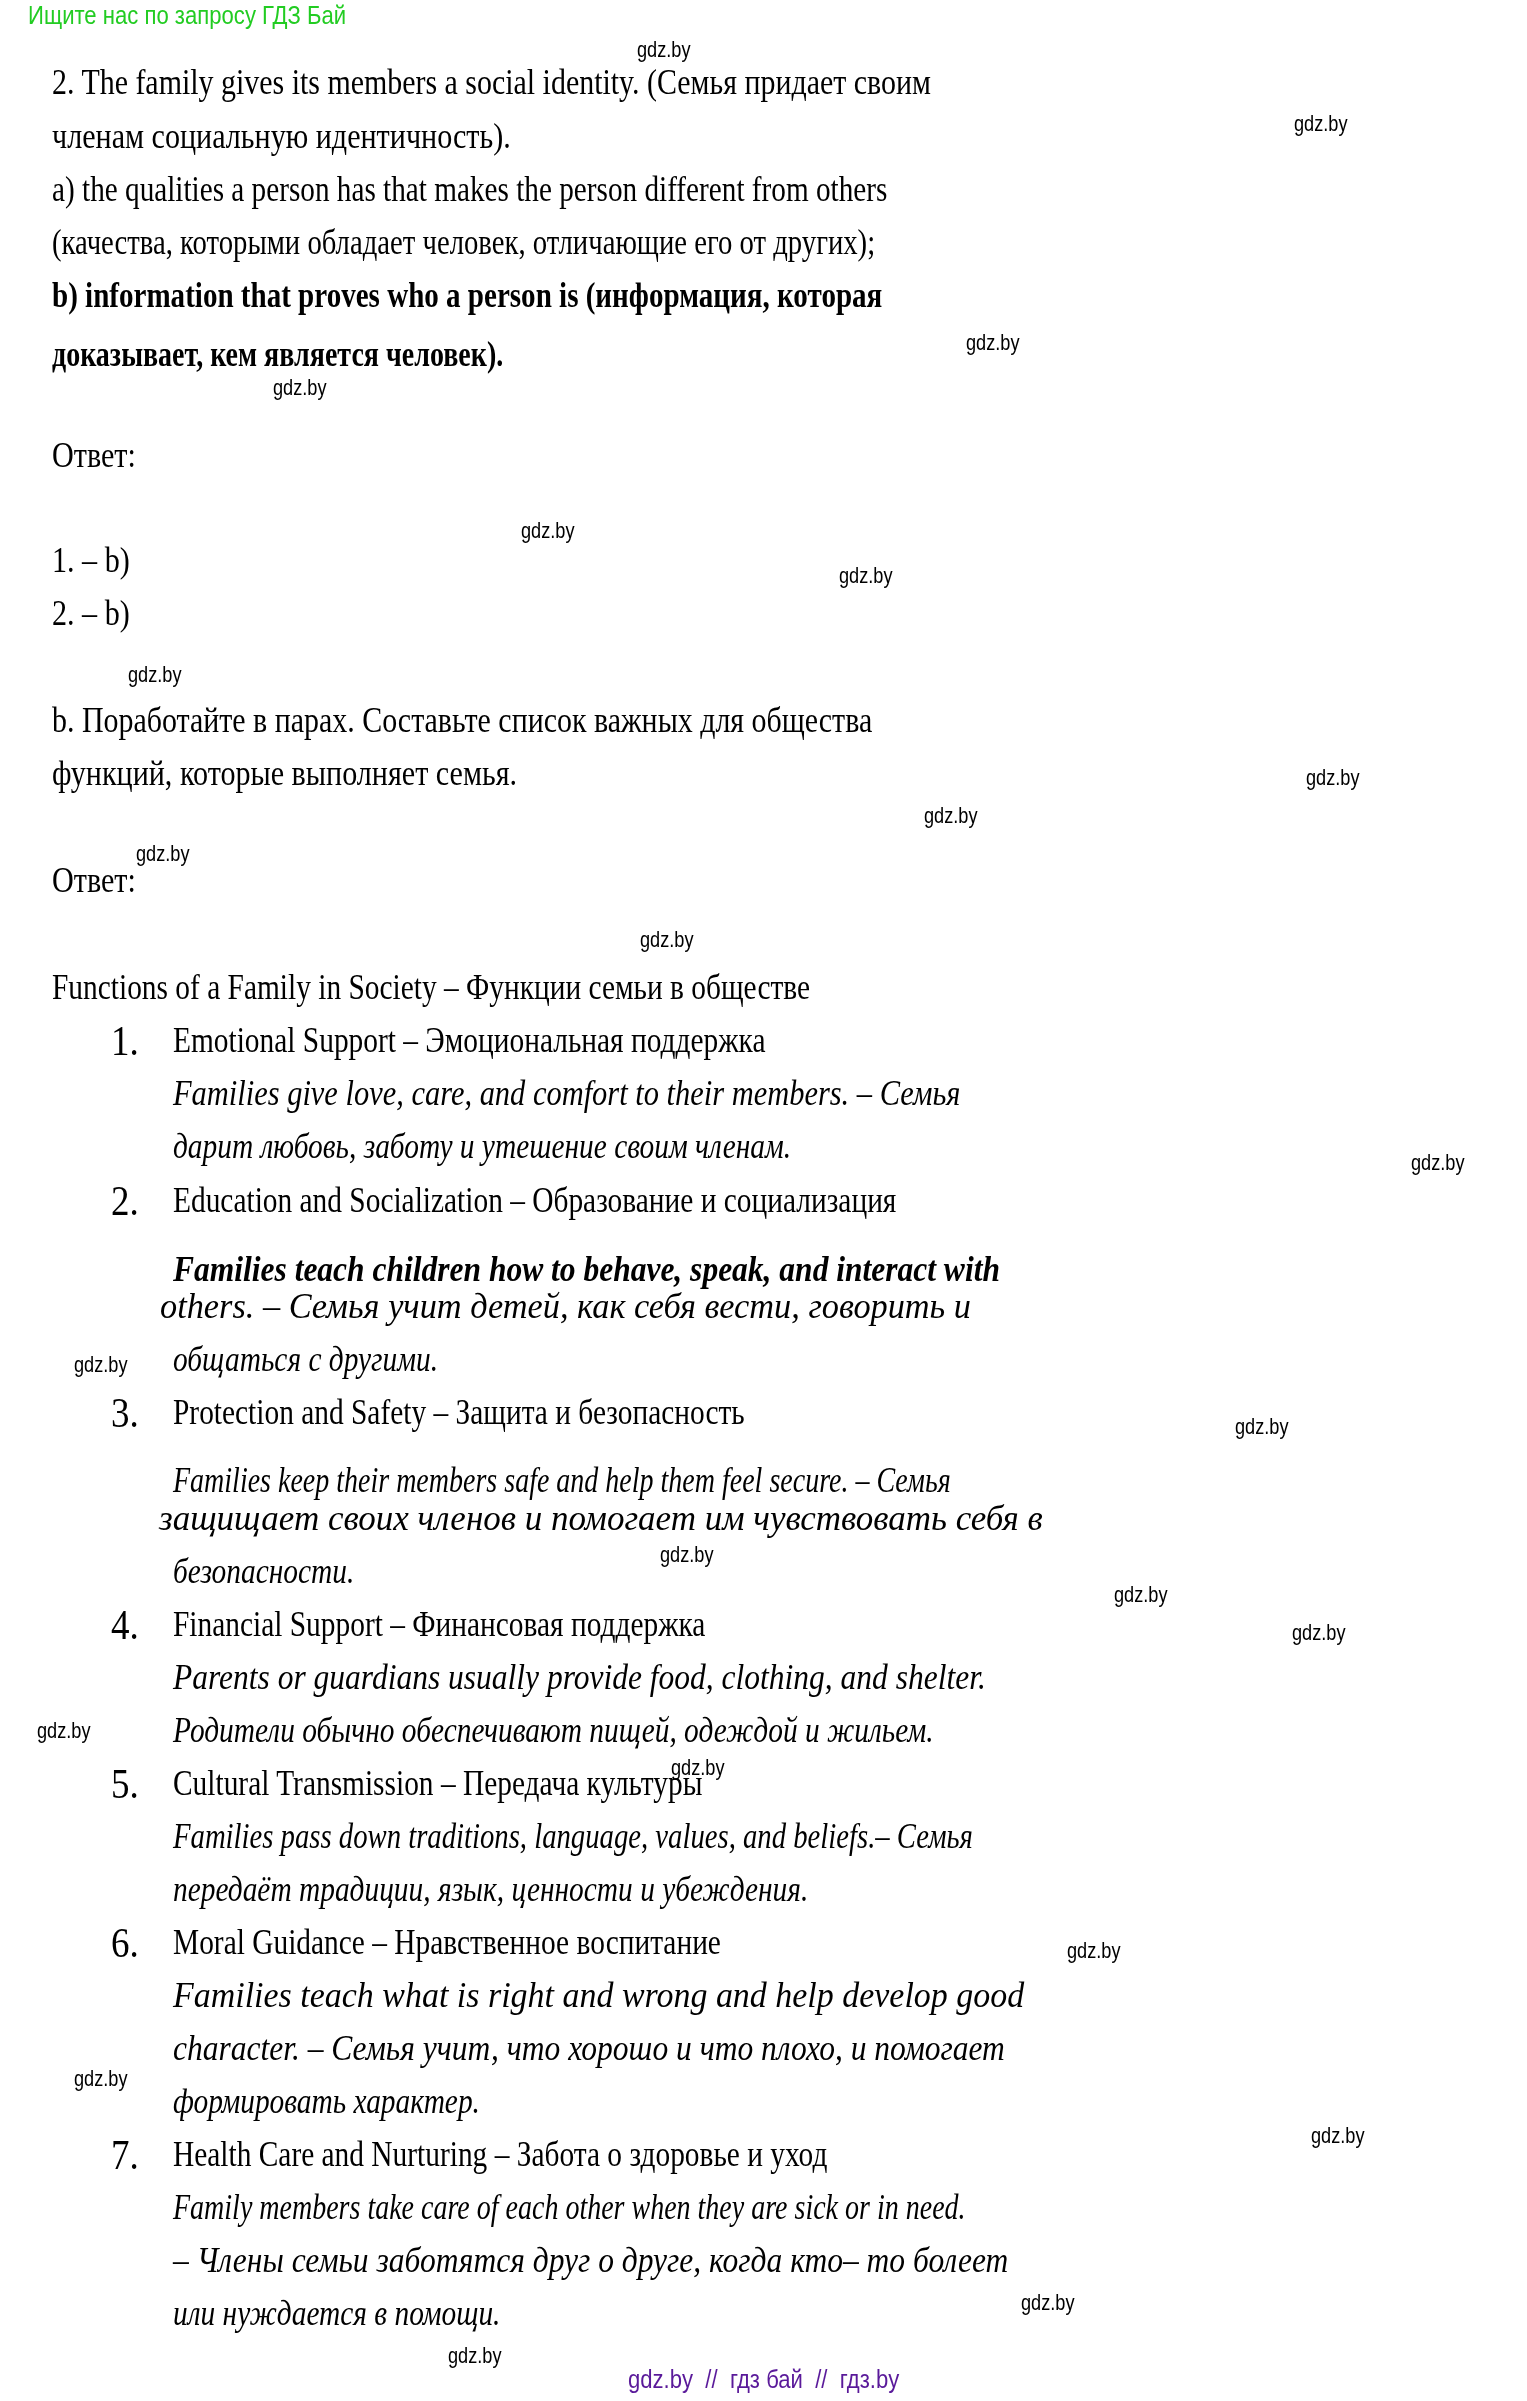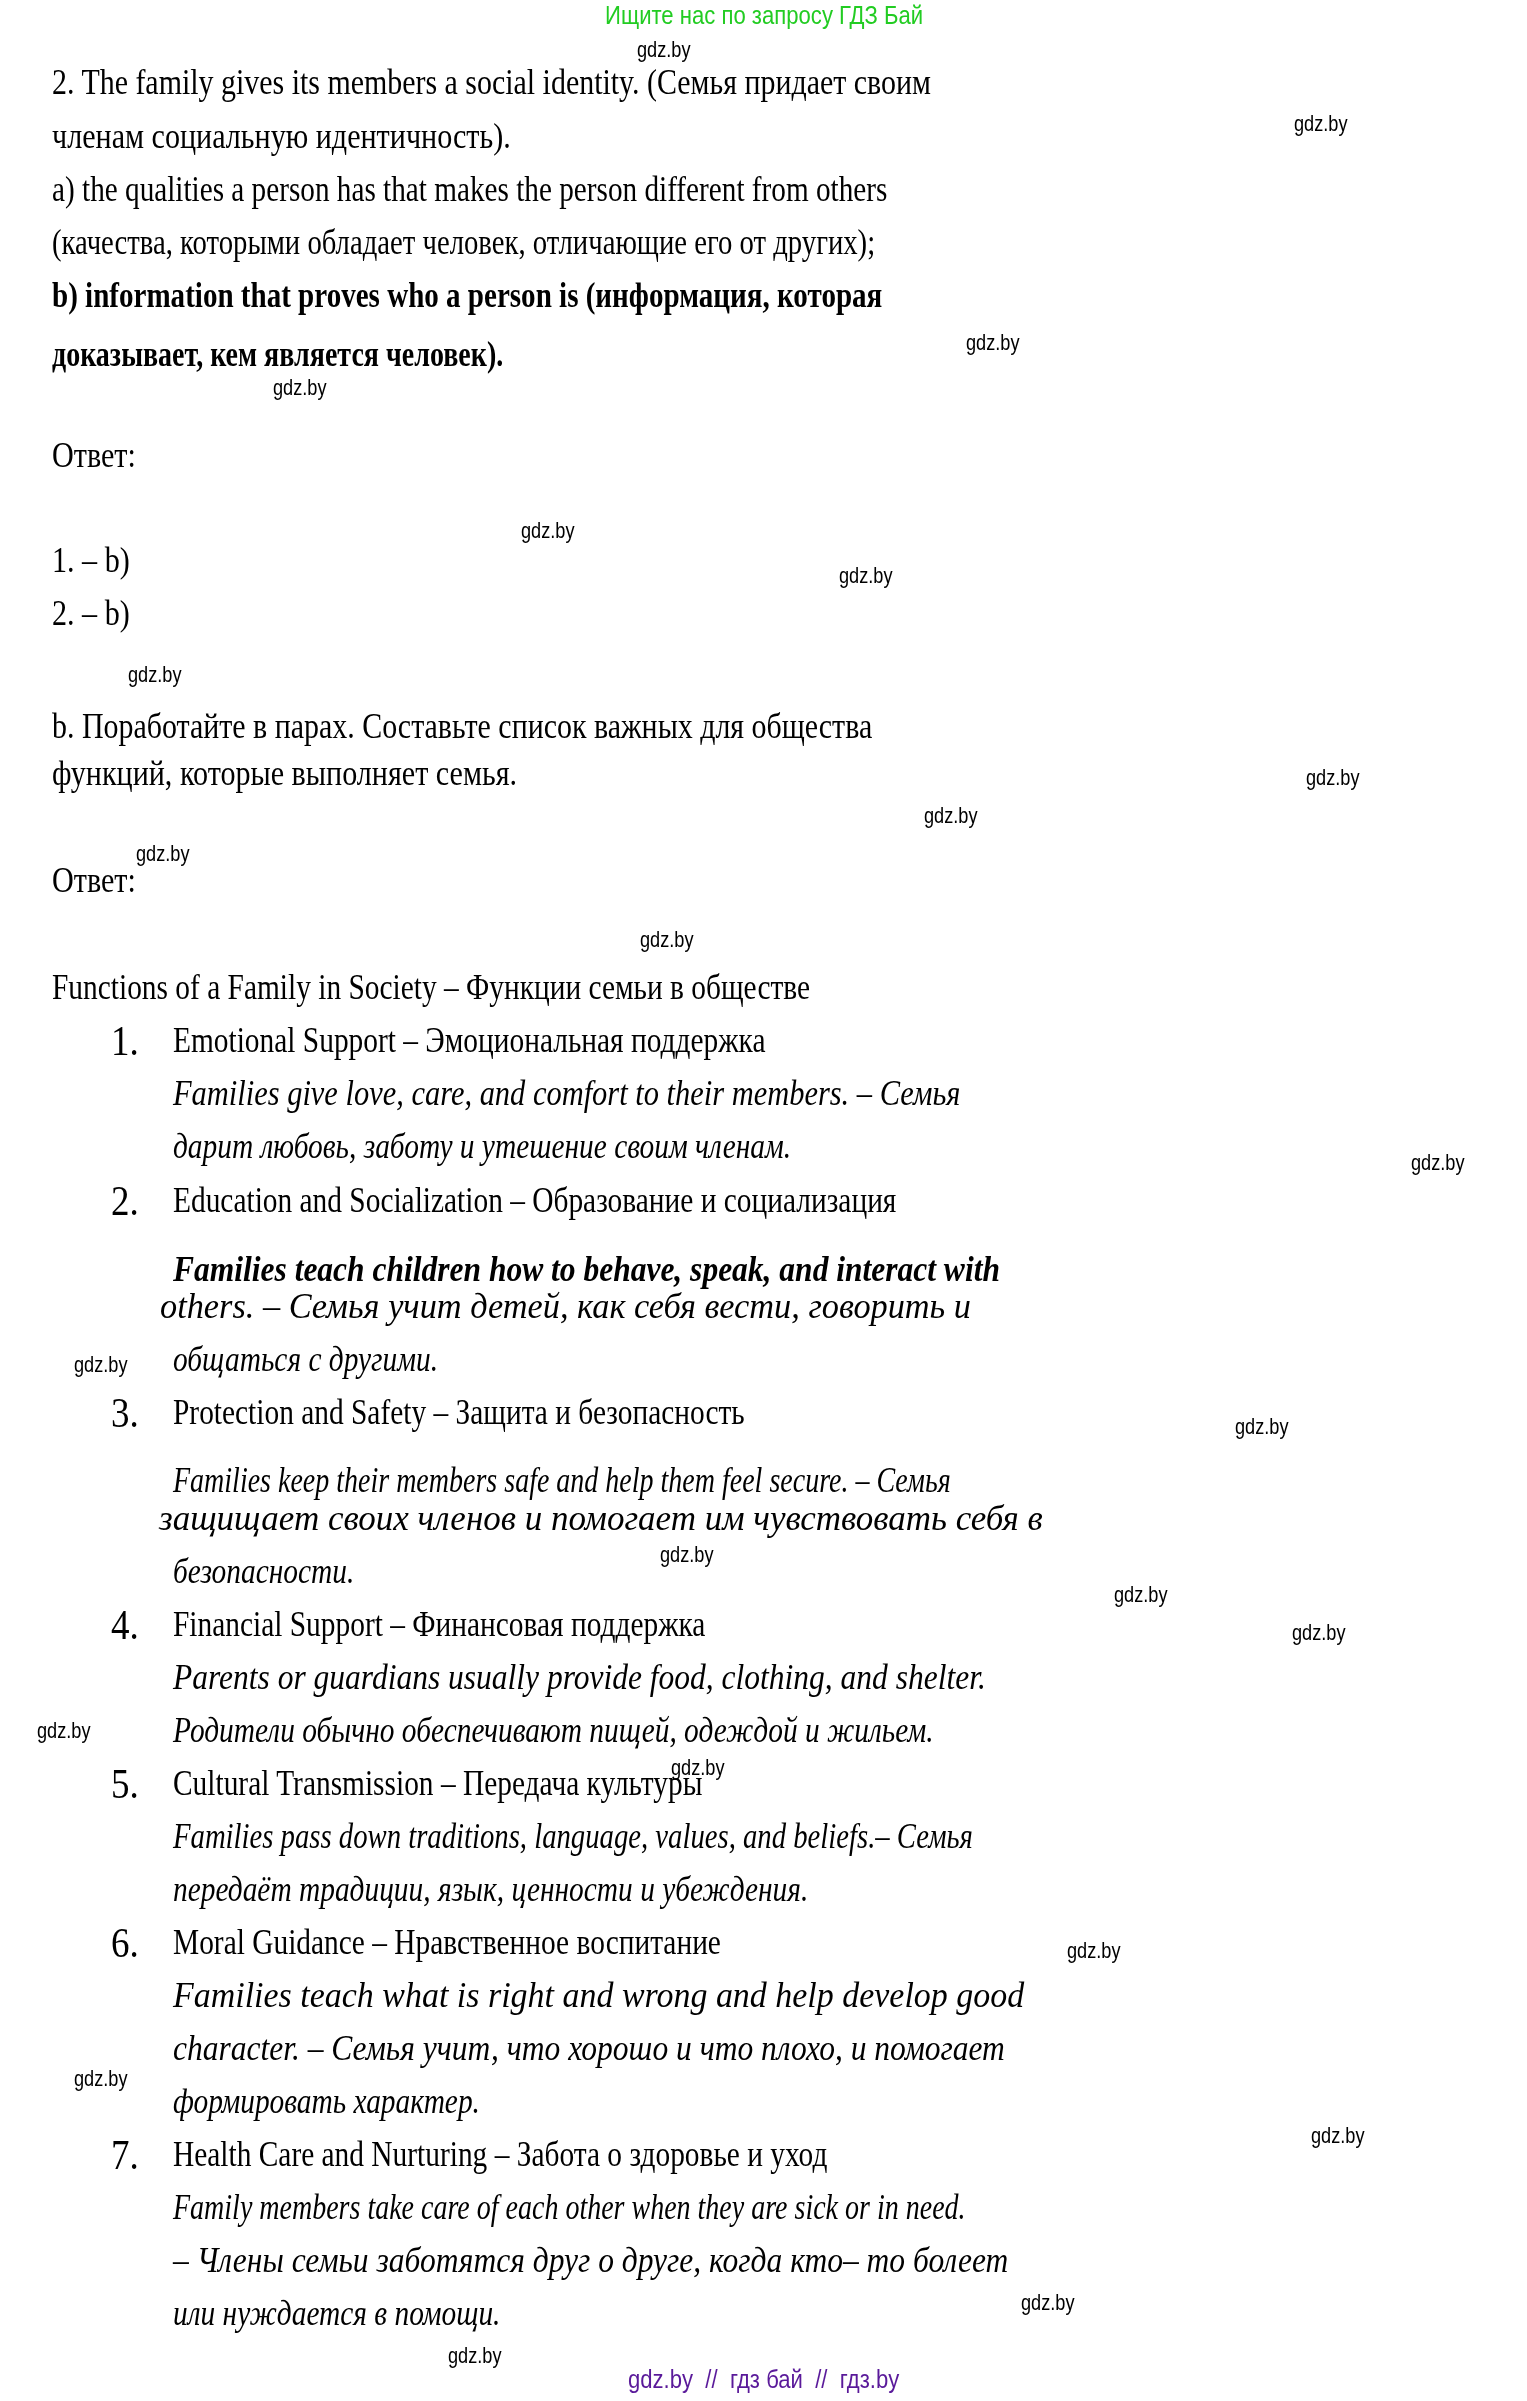--- a/index.html
+++ b/index.html
@@ -4,21 +4,21 @@
 <style>
   html, body { margin: 0; padding: 0; background: #ffffff; }
   body { width: 1528px; height: 2401px; position: relative; overflow: hidden;
          font-family: "Liberation Serif", "DejaVu Serif", serif; color: #000; }
   .line { position: absolute; left: 52px; font-size: 35px; line-height: 52px;
           transform-origin: left top; white-space: nowrap; }
   .bold { font-weight: bold; }
   .italic { font-style: italic; }
   .wm { position: absolute; font-family: "Liberation Sans", "DejaVu Sans", sans-serif;
         font-size: 21.4px; color: #000; transform: scaleX(0.85); transform-origin: left top; }
-  .top-banner { position: absolute; top: 0; left: 0; width: 1528px; text-align: center;
+  .top-banner { position: absolute; top: 0; left: 0; width: 1528px; 
         font-family: "Liberation Sans", sans-serif; font-size: 26px; line-height: 30px; }
   .bottom-banner { position: absolute; top: 2363px; left: 0; width: 1528px; text-align: center;
         font-family: "Liberation Sans", sans-serif; font-size: 26px; line-height: 32px; }
   .num { position: absolute; font-size: 43px; line-height: 52px; }
   .cond { display: inline-block; transform: scaleX(0.86); transform-origin: left top; }
 </style>
 </head>
 <body>
 
 <div class="top-banner">
@@ -47,21 +47,21 @@
 <div class="line" style="top:430px;">
   <span class="cond">Ответ:</span>
 </div>
 <div class="line" style="top:535px;">
   <span class="cond">1. –  b)</span>
 </div>
 <div class="line" style="top:588px;">
   <span class="cond">2. – b)</span>
 </div>
 
-<div class="line" style="top:695px;margin-top:6px;">
+<div class="line" style="top:695px;">
   <span class="cond" style="transform:scaleX(0.855);">b. Поработайте в парах. Составьте список важных для общества</span>
 </div>
 <div class="line" style="top:748px;">
   <span class="cond">функций, которые выполняет семья.</span>
 </div>
 
 <div class="line" style="top:855px;">
   <span class="cond">Ответ:</span>
 </div>
 <div class="line" style="top:962px;">

